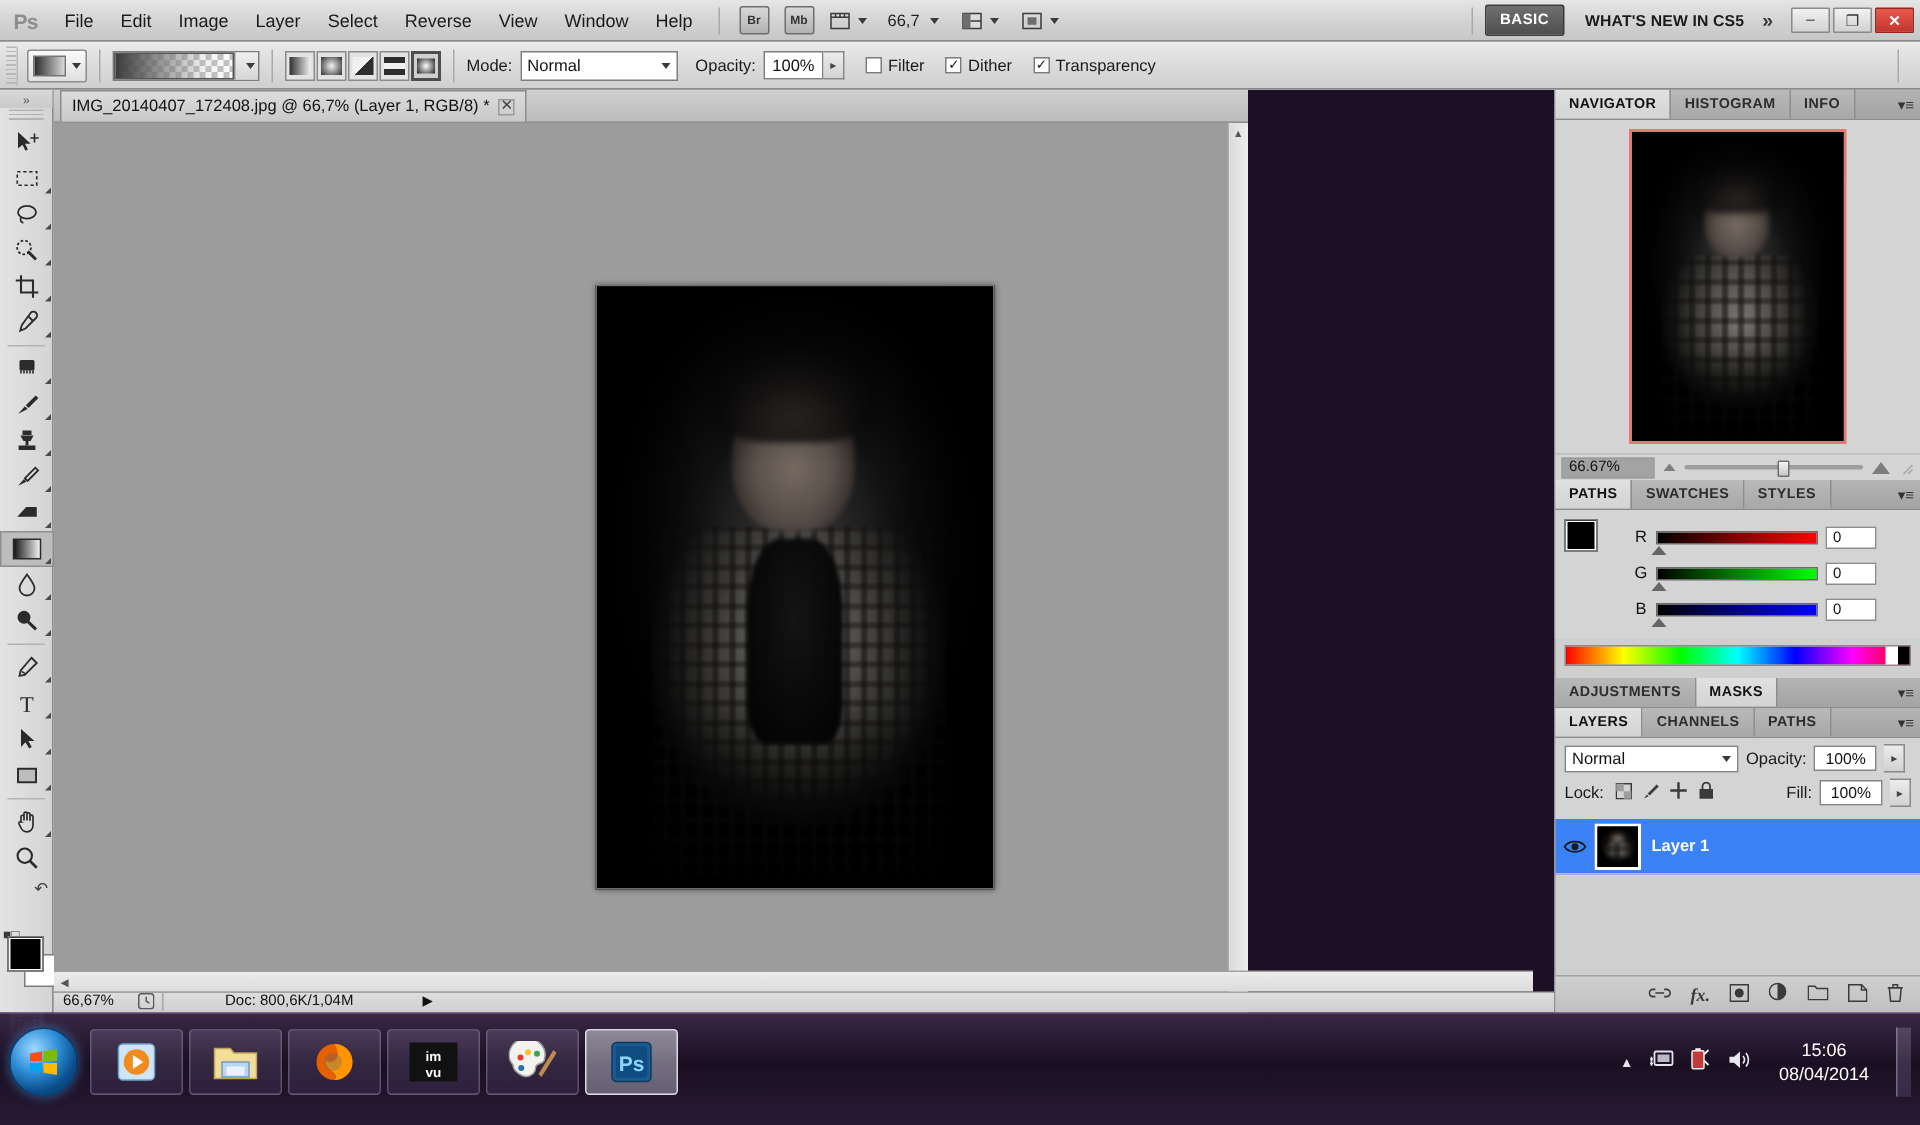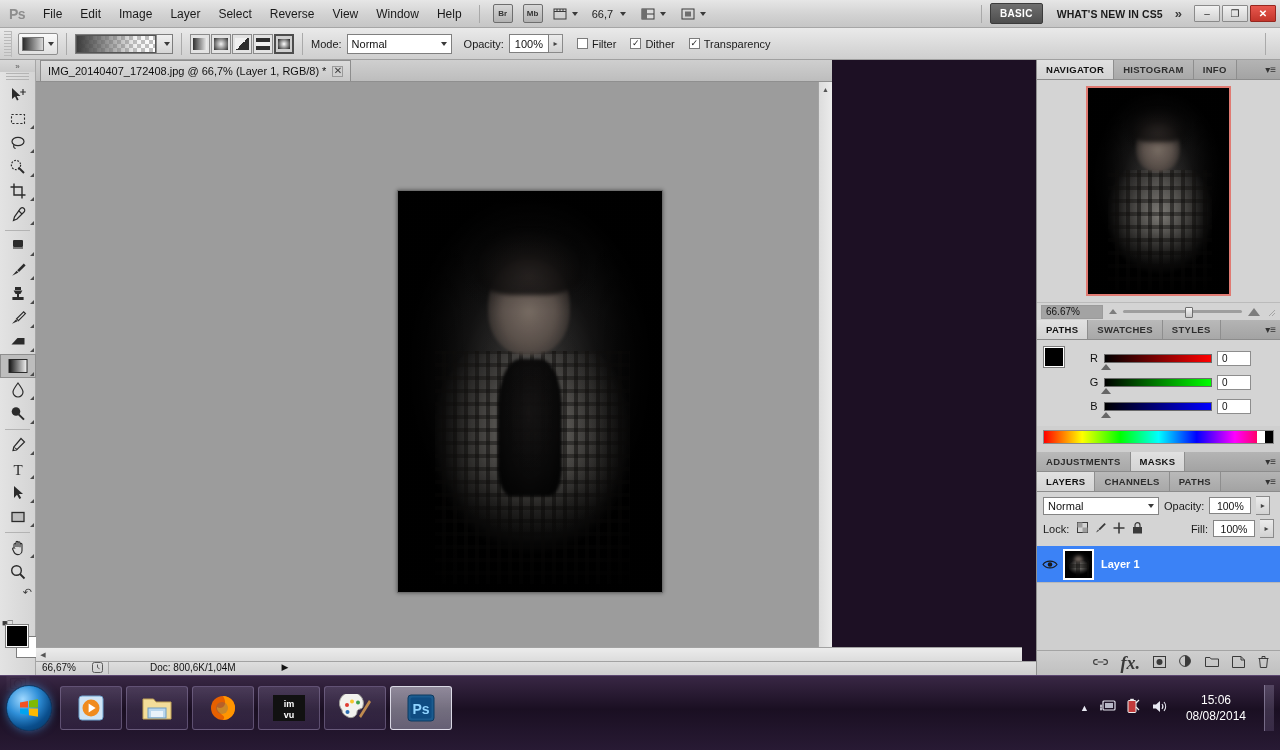--- a/index.html
+++ b/index.html
@@ -761,21 +761,21 @@
         <span class="layer-name">Layer 1</span>
       </div>
     </div>
 
     <div class="lay-footer">
       <span>
         <svg width="15" height="10" viewBox="0 0 15 10">
             <path d="M6 5 A2.6 2.6 0 0 1 6 5 M4.6 2.6 L3 2.6 A2.4 2.4 0 0 0 3 7.4 L4.6 7.4 M10.4 2.6 L12 2.6 A2.4 2.4 0 0 1 12 7.4 L10.4 7.4 M4.6 5 L10.4 5" fill="none" stroke="#3a3a3a" stroke-width="1.1"></path>
           </svg>
       </span>
-      <span style="font-family:'Liberation Serif',serif;font-style:italic;font-weight:bold;font-size:18px">fx.</span>
+      <span style="font-family:'Liberation Serif',serif;font-style:italic;font-weight:bold;font-size:12px">fx.</span>
       <span>
         <svg width="13" height="12" viewBox="0 0 13 12">
             <rect x="0.5" y="0.5" width="12" height="11" fill="none" stroke="#3a3a3a"></rect>
             <circle cx="6.5" cy="6" r="3" fill="#3a3a3a"></circle>
           </svg>
       </span>
       <span>
         <svg width="13" height="13" viewBox="0 0 13 13">
             <circle cx="6" cy="6" r="5.4" fill="none" stroke="#3a3a3a"></circle>
             <path d="M6 0.6 A5.4 5.4 0 0 1 6 11.4 Z" fill="#3a3a3a"></path>
@@ -875,20 +875,20 @@
             </svg>
         </span>
         <span class="tray-ico">
           <svg width="17" height="15" viewBox="0 0 17 15">
               <path d="M2 5.5 L5 5.5 L9 2 L9 13 L5 9.5 L2 9.5 Z" fill="#e8e8f2"></path>
               <path d="M11 5 A4 4 0 0 1 11 10 M13 3 A7 7 0 0 1 13 12" fill="none" stroke="#e8e8f2" stroke-width="1.1"></path>
             </svg>
         </span>
         <div class="clock">
           <div>15:06</div>
-          <div>08/08/2014</div>
+          <div>08/04/2014</div>
         </div>
         <div class="showdesk"></div>
       </div>
     </div>
   </div>
 
 </div>
 
 </body></html>

